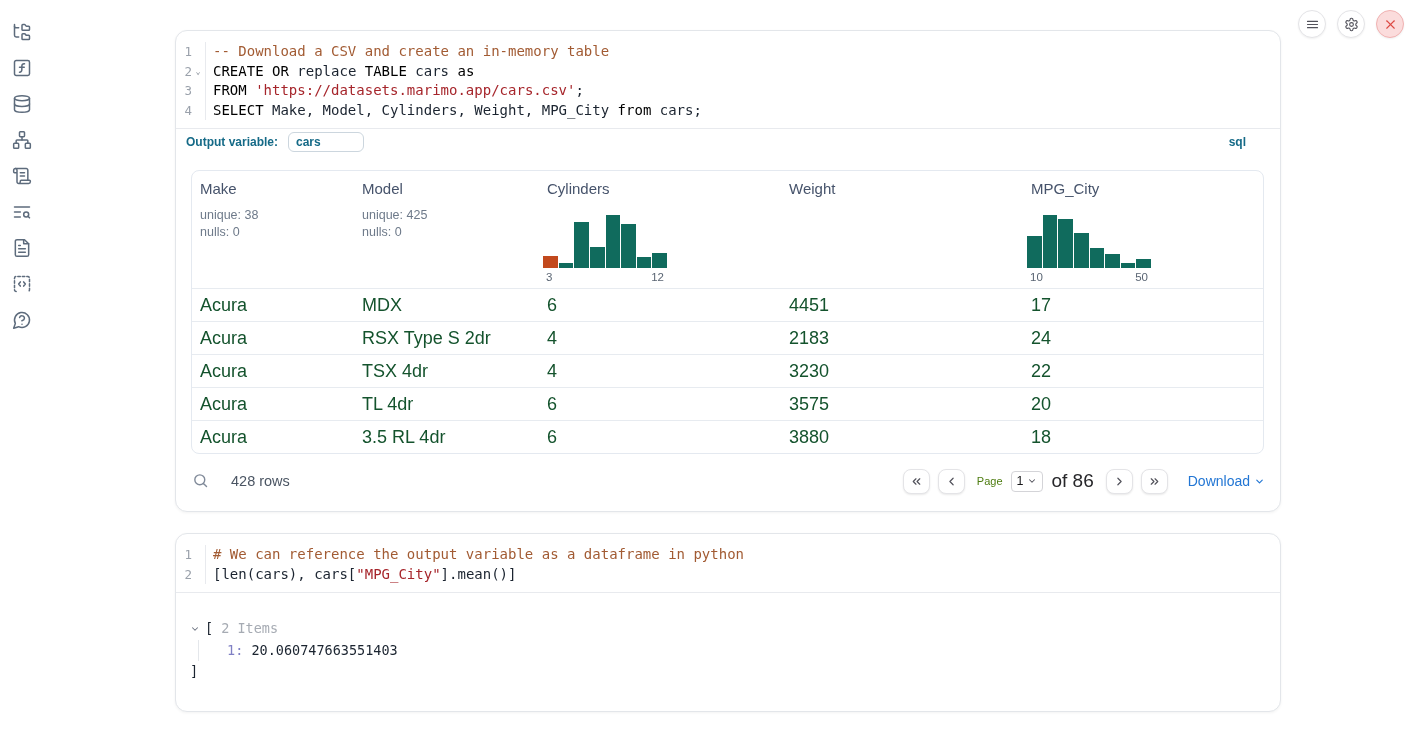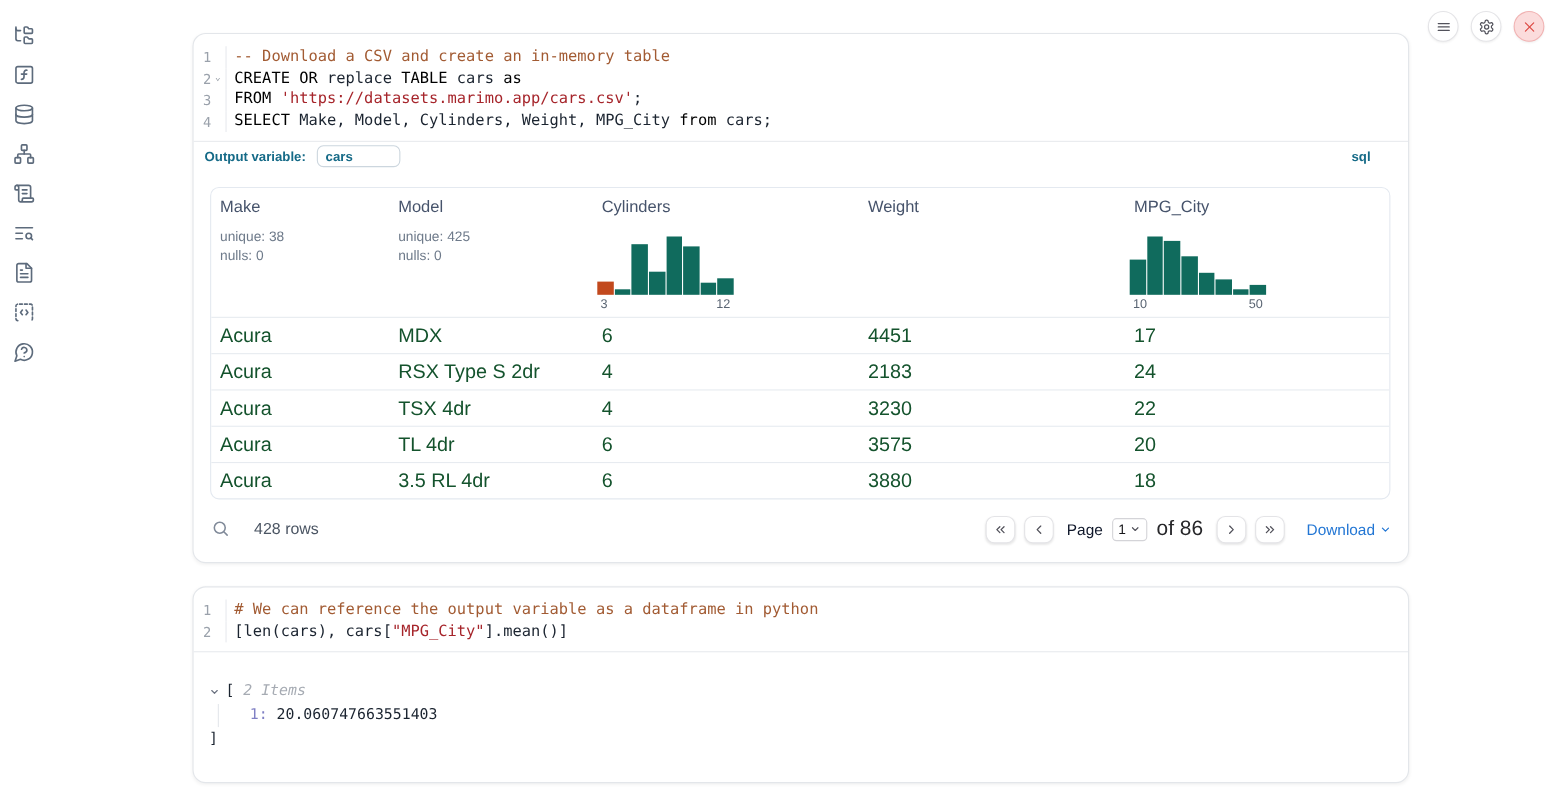--- a/index.html
+++ b/index.html
@@ -54,33 +54,33 @@
 .t-cell{padding-left:8px}
 
 
 .table-footer{height:54px;display:flex;align-items:center;padding:0 15px}
 .search-btn{background:none;border:none;color:#808a99;width:18px;height:18px;cursor:pointer}
 .search-btn svg{width:17px;height:17px}
 .row-count{margin-left:22px;font-size:14.5px;color:#4b5563}
 .pager{margin-left:auto;display:flex;align-items:center;gap:8px}
 .pg-btn{width:27px;height:25px;border:1px solid #e4e4e7;border-radius:8px;background:#fff;box-shadow:0 1px 2px rgba(0,0,0,.09);display:flex;align-items:center;justify-content:center;color:#52525b;cursor:pointer}
 .pg-btn svg{width:13px;height:13px}
-.page-label{font-size:14px;color:#0f172a;margin-left:4px}
+.page-label{font-size:11px;color:#4d7c0f;margin-left:4px}
 .page-select{display:flex;align-items:center;gap:4px;border:1px solid #d4d4d8;border-radius:4px;height:21px;padding:0 5px;font-size:12.5px;color:#18181b;cursor:pointer;background:#fff}
 .page-select svg{width:10px;height:10px;color:#52525b}
 .of-label{font-size:19px;color:#27272a;margin-right:4px}
 .download{display:flex;align-items:center;gap:4px;color:#2276d4;font-size:14px;margin-left:12px;cursor:pointer;background:none;border:none}
 .download svg{width:11px;height:11px}
 
 
 .py-output{border-top:1px solid #e8eaee;padding:25px 16px 0 14px;font-family:"DejaVu Sans Mono",monospace;font-size:13.5px;color:#1b2430}
 .tree-row1{display:flex;align-items:center;line-height:21.5px}
 .caret{width:15px;color:#6b7280;display:inline-flex;align-items:center;cursor:pointer}
 .caret svg{width:10px;height:10px}
-.items-label{color:#a6abb3;font-style:italic;margin-left:8px}
+.items-label{color:#a6abb3;margin-left:8px}
 .tree-children{margin-left:8px;border-left:1px solid #e4e7eb;padding-left:28px;line-height:21.5px}
 .tree-key{color:#8080c4}
 .bracket{color:#1b2430}
 .tree-close{line-height:21.5px}
 </style>
 </head>
 <body>
 
 <div class="page">
 

